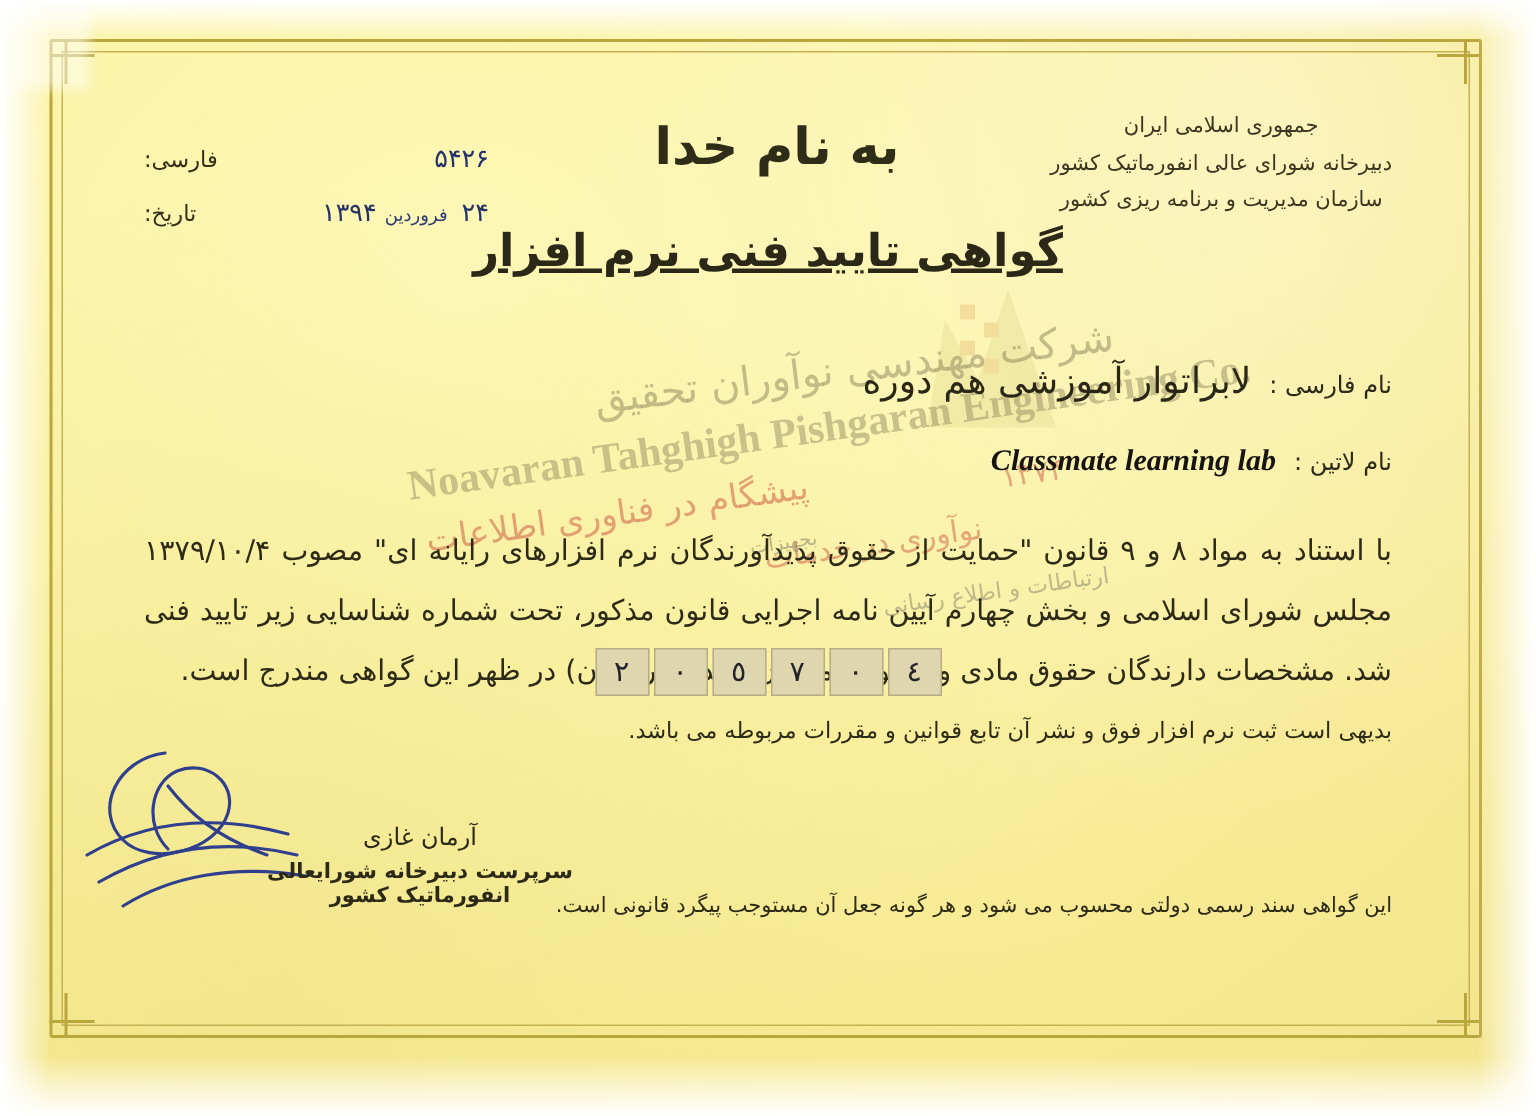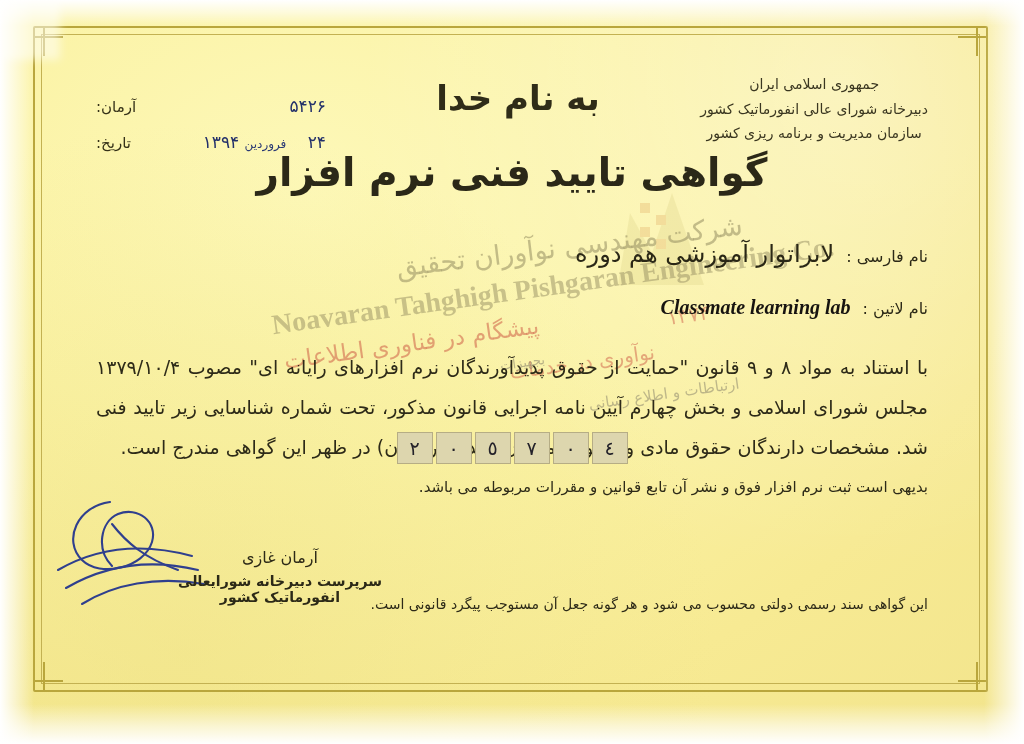--- a/index.html
+++ b/index.html
@@ -183,23 +183,24 @@
     text-align: center;
     font-size: 34px;
     color: #2f2c18;
     font-weight: bold;
     letter-spacing: 1px;
   }
   #doc-title {
     position: absolute;
     left: 0; right: 0; top: 150px;
     text-align: center;
-    font-size: 39px;
+    font-size: 30px;
     color: #2b2818;
     font-weight: bold;
+    text-decoration: underline;
   }
 
   
   #meta-block {
     position: absolute;
     left: 96px; top: 96px;
     width: 230px;
     direction: rtl;
     color: #34301c;
     font-size: 15px;
@@ -220,21 +221,21 @@
     flex: 1;
     font-size: 17px;
     color: #1e2a5c;
     font-family: "DejaVu Sans", sans-serif;
     letter-spacing: 2px;
   }
   .meta-value.handwritten { color: #23306a; }
   .meta-sub {
     font-size: 12px;
     color: #2b3a74;
-    margin-right: 16px;
+    margin-right: 4px;
     letter-spacing: 0;
   }
 
   
   .name-row {
     position: absolute;
     right: 96px;
     display: flex;
     align-items: baseline;
     direction: rtl;
@@ -396,21 +397,21 @@
     <div>دبیرخانه شورای عالی انفورماتیک کشور</div>
     <div>سازمان مدیریت و برنامه ریزی کشور</div>
   </div>
 
   <div id="bismillah">به نام خدا</div>
   <div id="doc-title">گواهی تایید فنی نرم افزار</div>
 
   <div id="meta-block">
     <div class="meta-row">
       <span class="meta-value handwritten">۵۴۲۶</span>
-      <span class="meta-label">آرمان:</span>
+      <span class="meta-label">فارسی:</span>
     </div>
     <div class="meta-row">
       <span class="meta-value handwritten">
         <span>۲۴</span>
         <span class="meta-sub">فروردین</span>
         <span>۱۳۹۴</span>
       </span>
       <span class="meta-label">تاریخ:</span>
     </div>
   </div>

